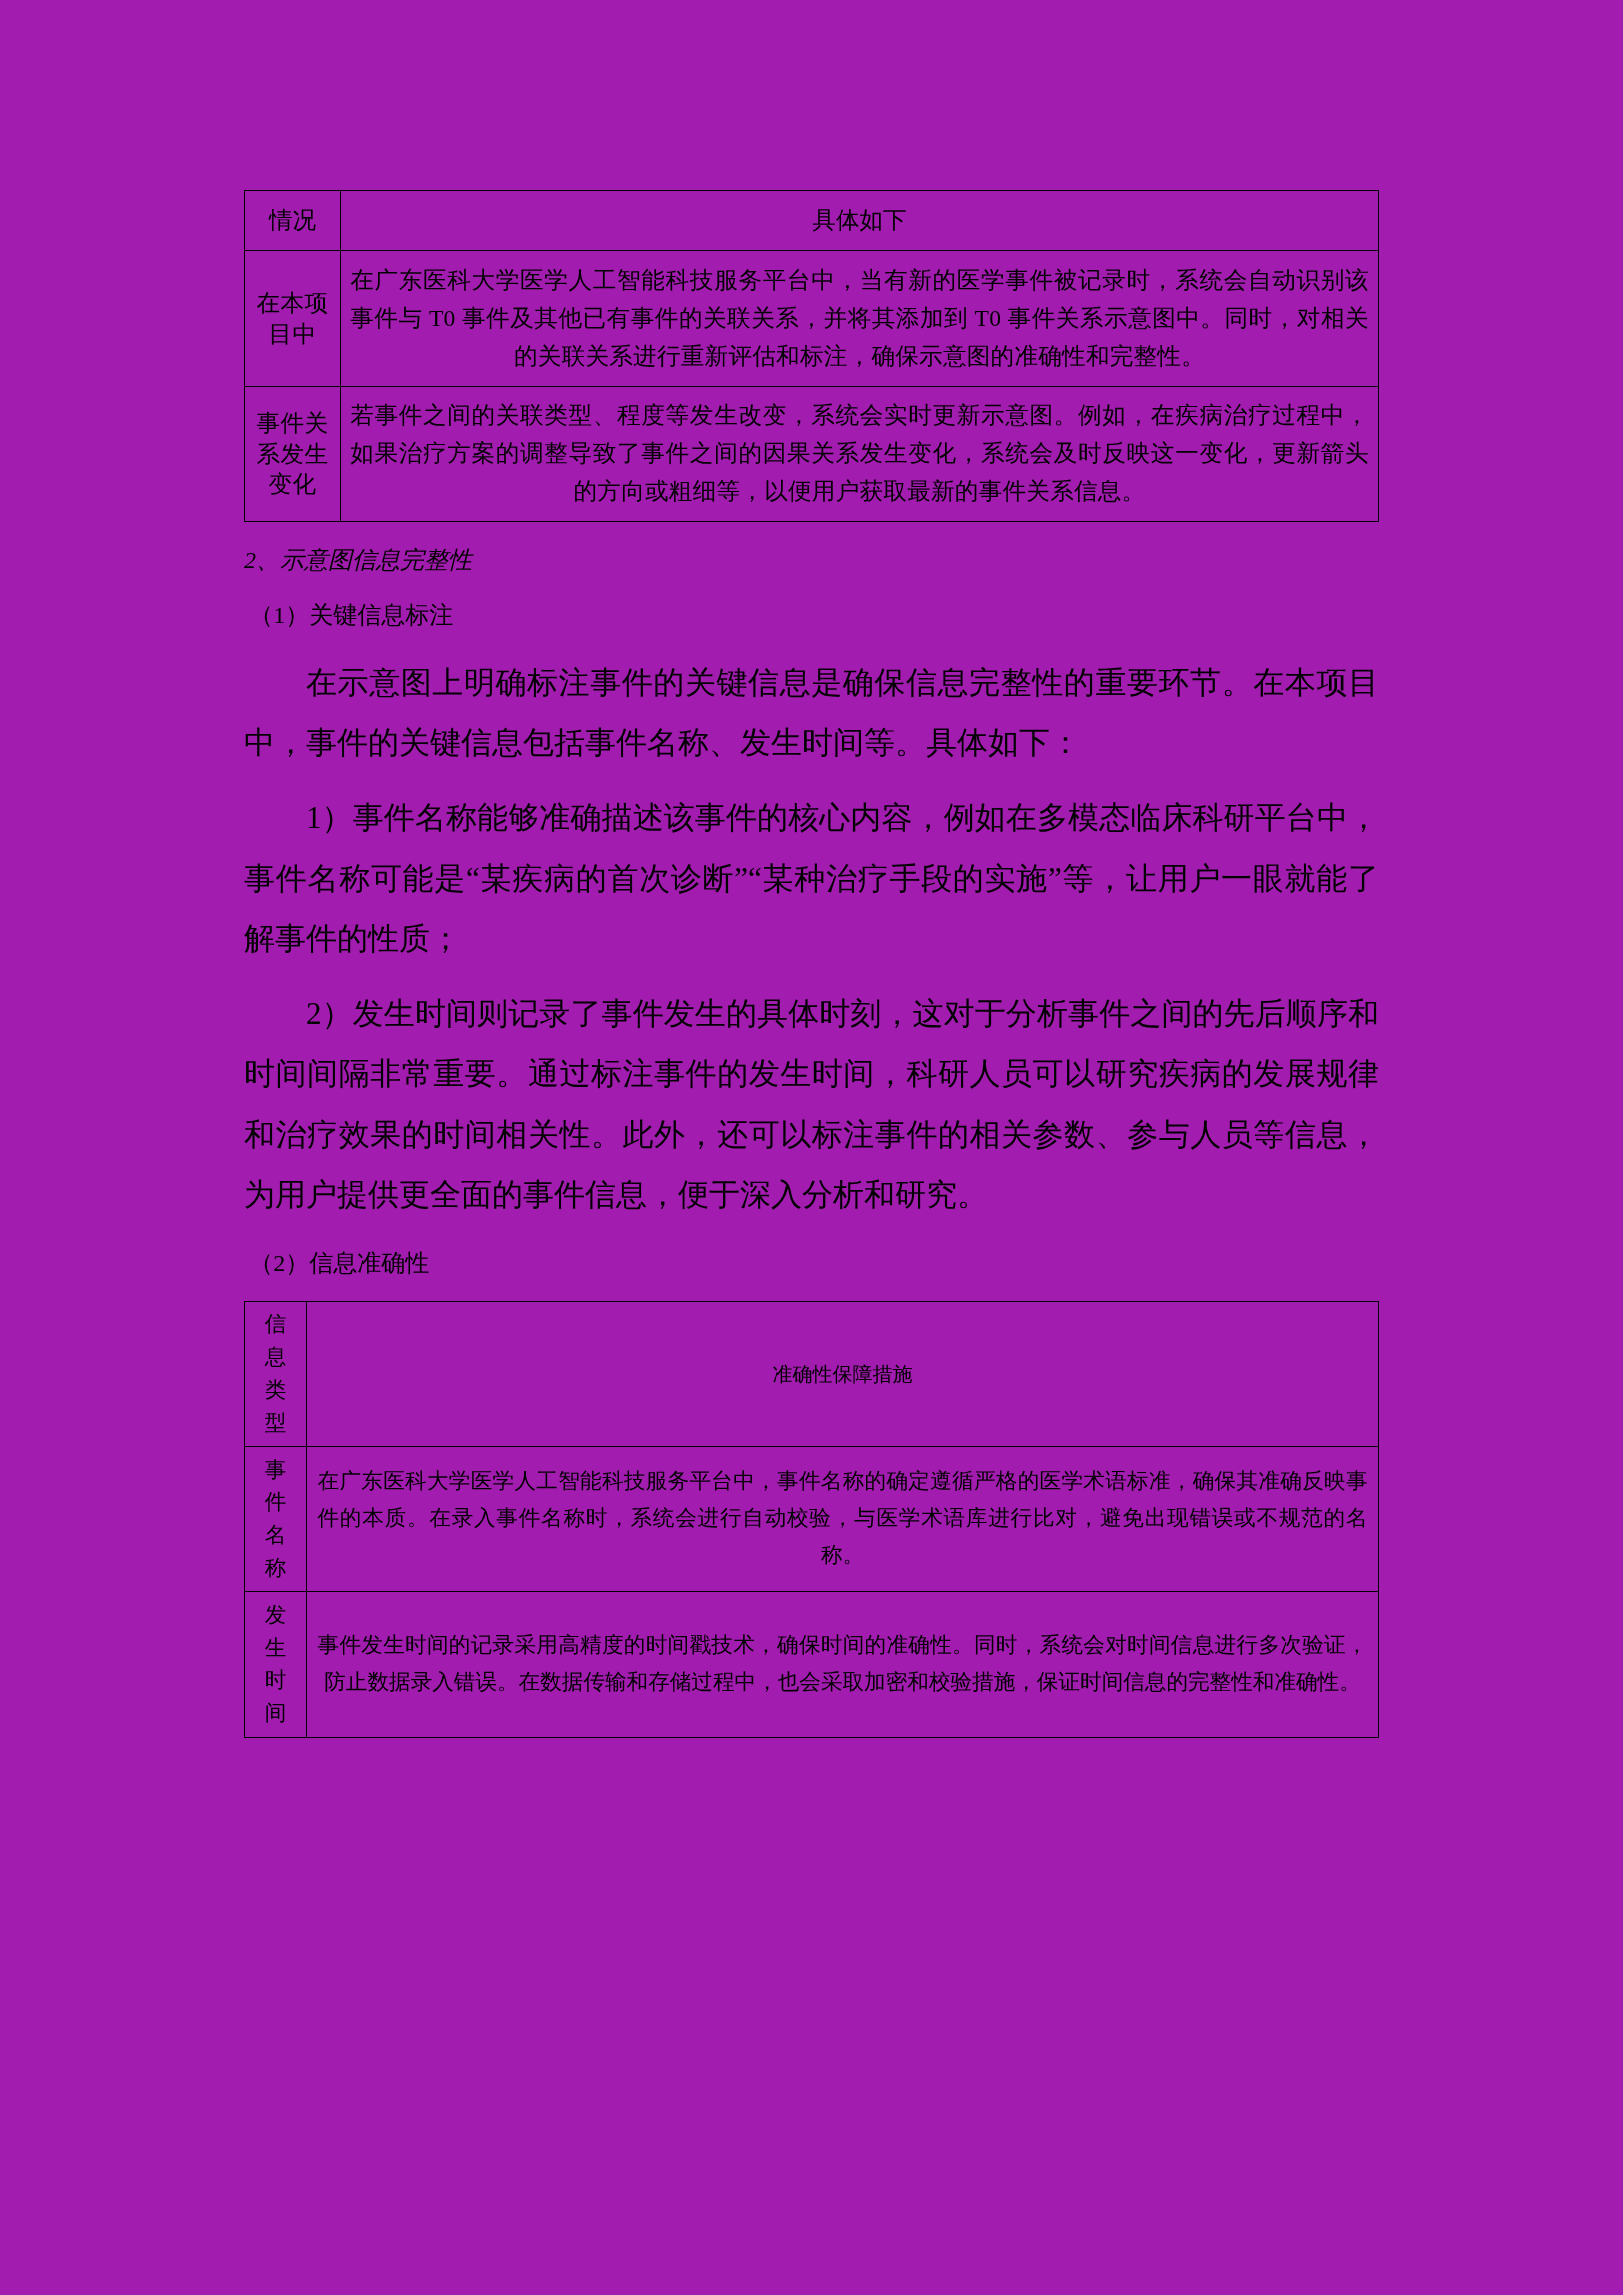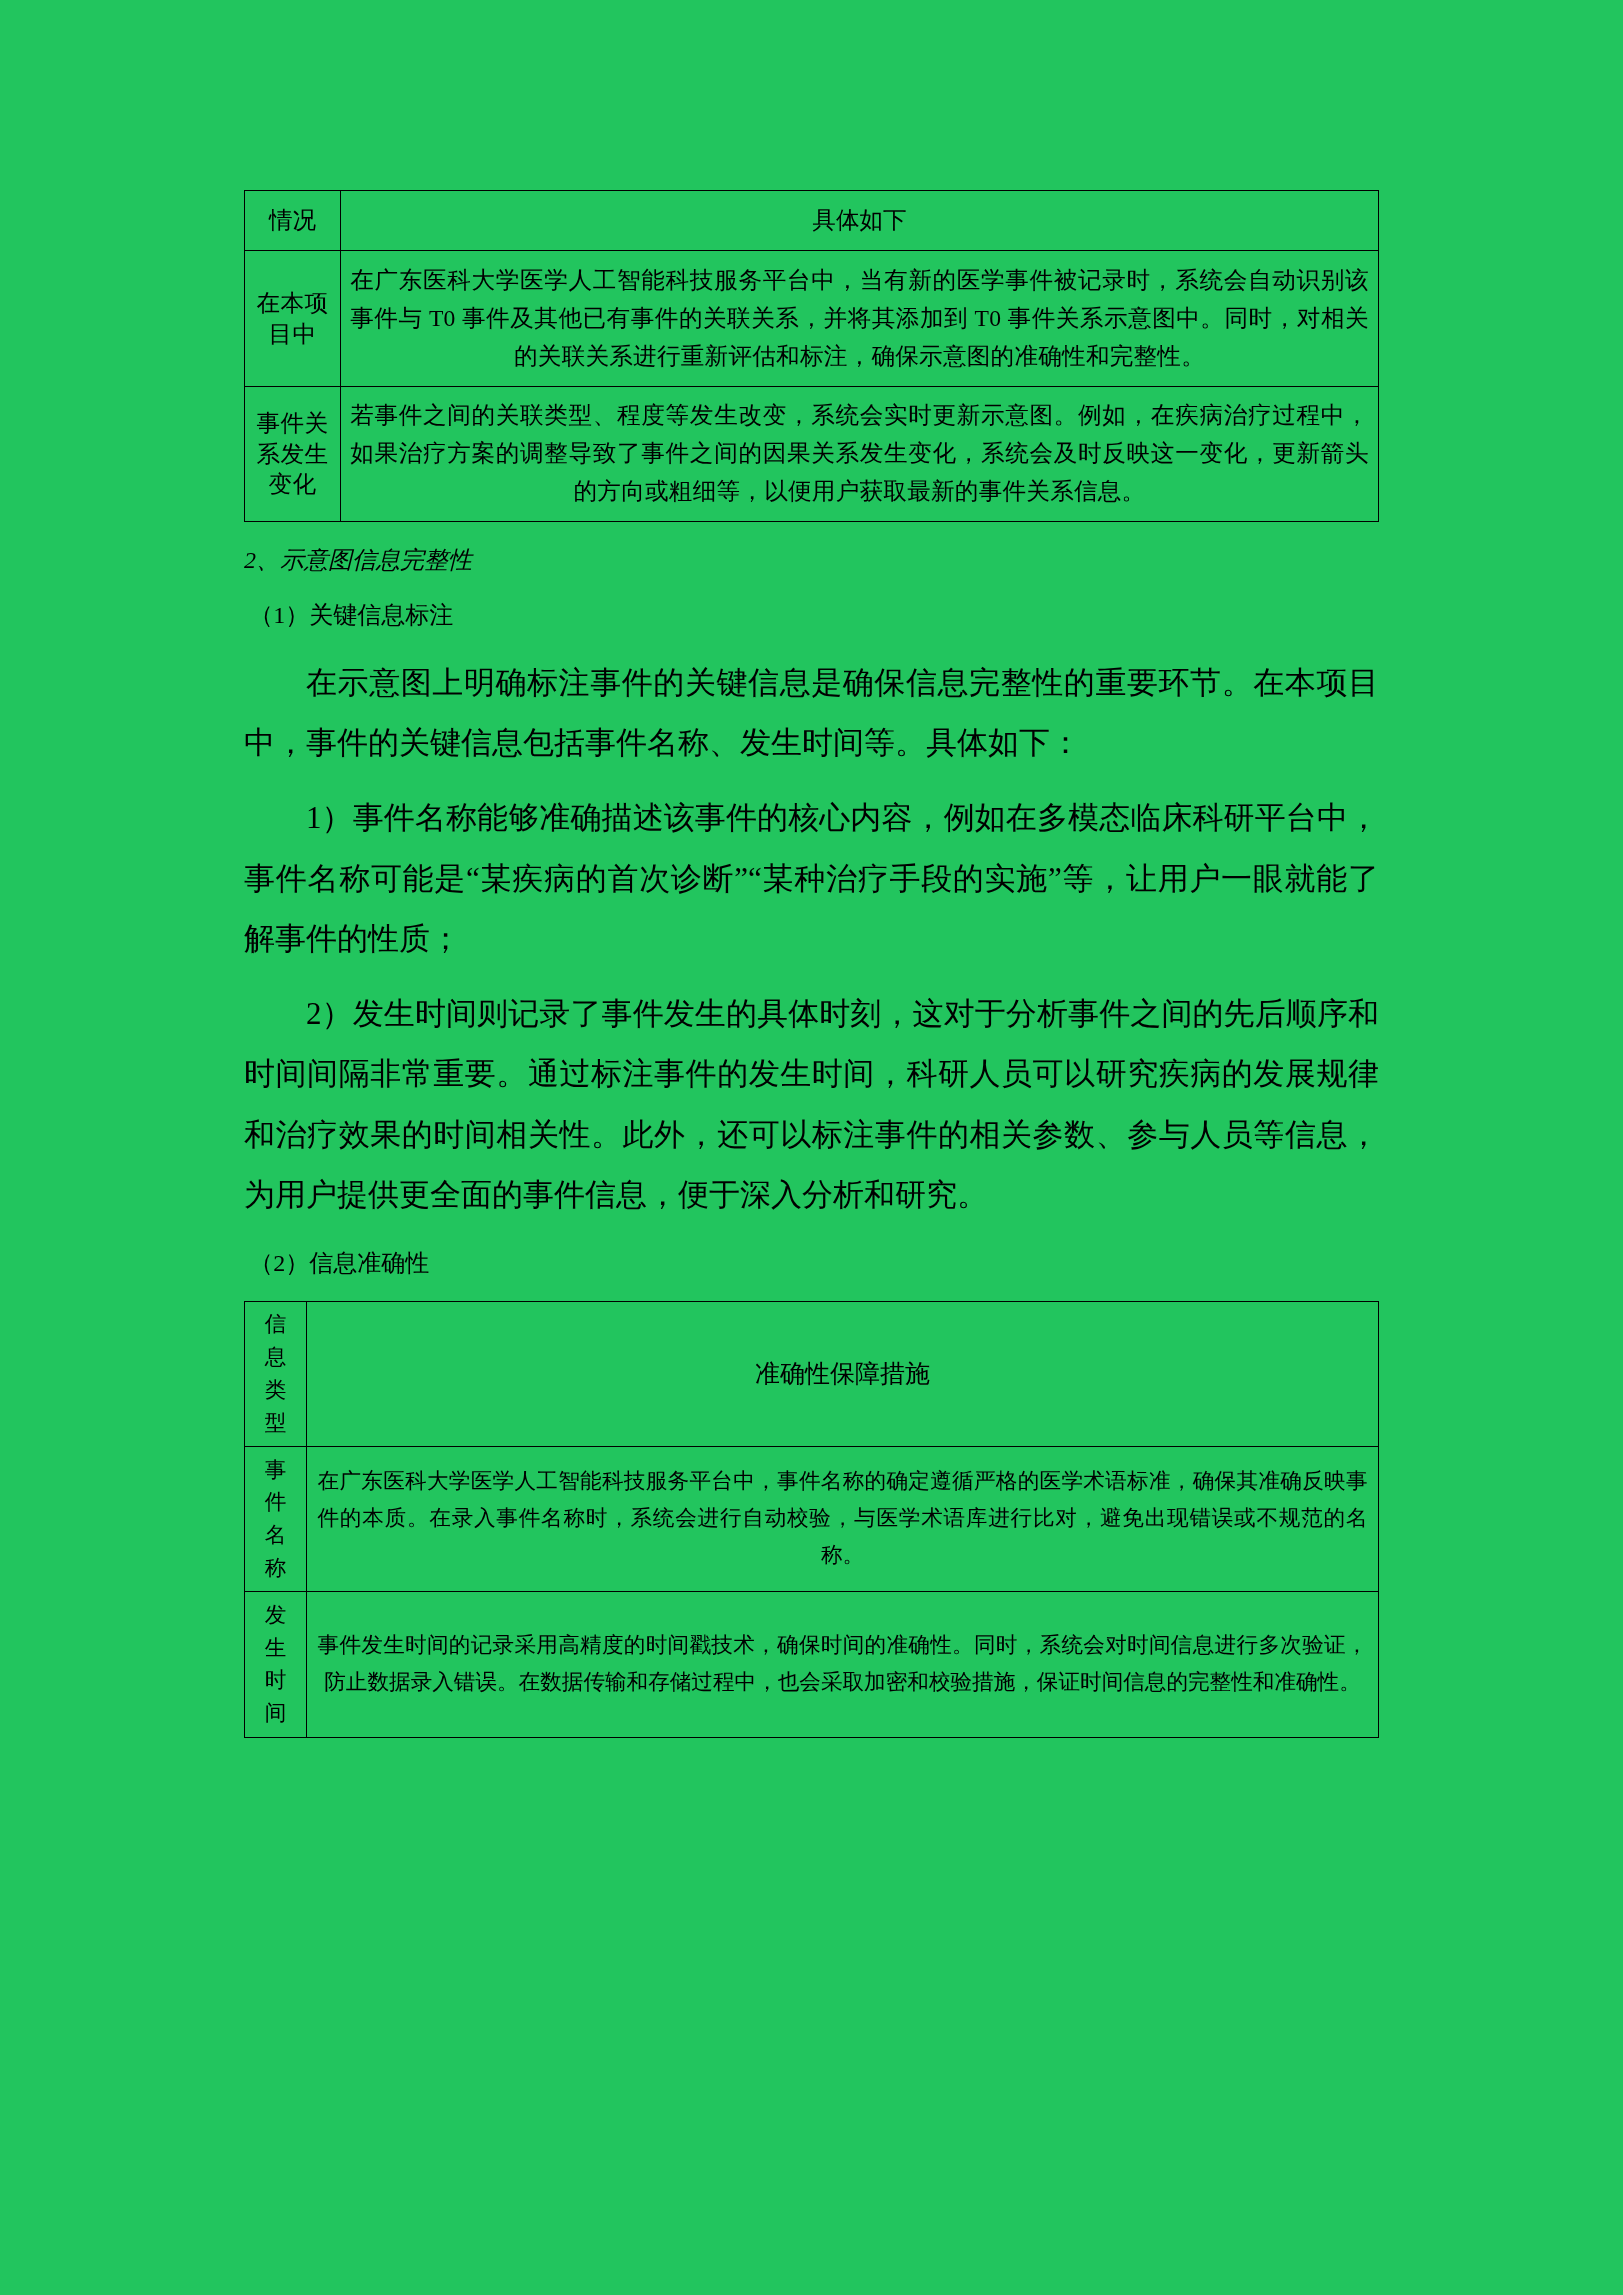--- a/index.html
+++ b/index.html
@@ -9,21 +9,21 @@
     background: #ffffff;
   }
   body {
     font-family: "Liberation Serif", "DejaVu Serif", serif;
     color: #000000;
   }
   .page {
     position: relative;
     width: 1623px;
     height: 2295px;
-    background: #22c55e;
+    background: #a21caf;
     box-sizing: border-box;
     padding: 0;
     overflow: hidden;
   }
   .content {
     position: absolute;
     left: 244px;
     top: 190px;
     width: 1135px;
   }
@@ -76,21 +76,21 @@
     text-align: center;
     font-size: 21.6px;
     line-height: 1.52;
     padding: 6.5px 1.3px;
   }
   #table-accuracy .label-cell .ch {
     display: block;
   }
   #table-accuracy .head-cell {
     text-align: center;
-    font-size: 25px;
+    font-size: 20px;
     line-height: 1.5;
     padding: 39px 2.6px;
   }
   #table-accuracy .body-cell {
     text-align: justify;
     text-align-last: center;
     font-size: 21.6px;
     line-height: 1.70;
     padding: 9.2px 10.5px 10.5px 10.5px;
   }

